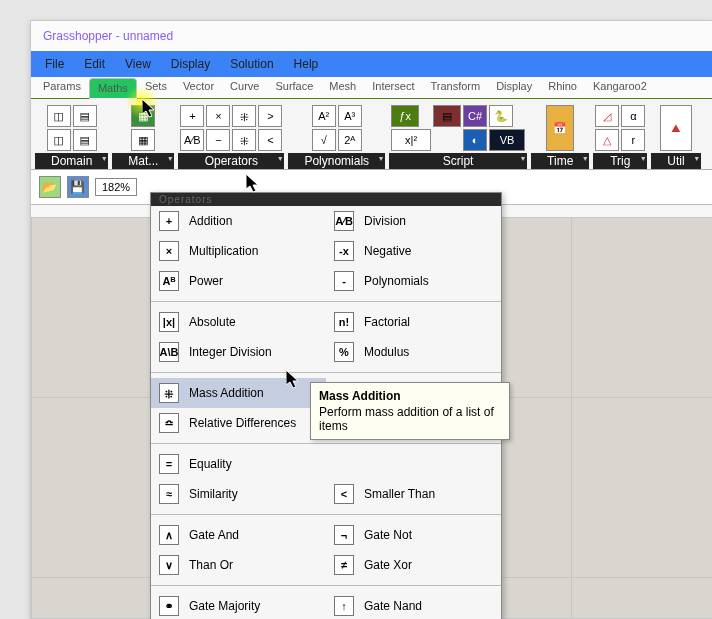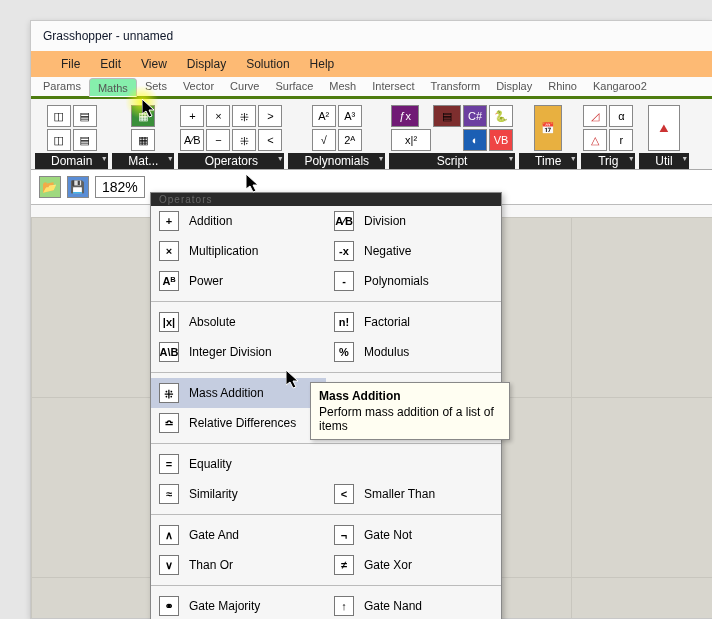--- a/index.html
+++ b/index.html
@@ -1,34 +1,34 @@
 <!DOCTYPE html>
 <html><head>
 <meta charset="utf-8">
 <style>
   * { box-sizing: border-box; margin: 0; padding: 0; font-family: "Segoe UI", Tahoma, sans-serif; font-size: 12px; }
   body { background: #e6e6e6; width: 712px; height: 619px; overflow: hidden; }
   .window { position: absolute; left: 30px; top: 20px; right: 0; bottom: 0; background: #f7f7f7; border: 1px solid #c8c8c8; border-right: none; box-shadow: 0 2px 6px rgba(0,0,0,0.15); }
-  .titlebar { height: 30px; padding: 0 12px; display: flex; align-items: center; color: #0f172a; font-size: 12px; background: #fbfbfb; }
-  .menubar { height: 26px; display: flex; align-items: center; padding: 0 20px; background: #fdba74; }
+  .titlebar { height: 30px; padding: 0 12px; display: flex; align-items: center; color: #8b5cf6; font-size: 12px; background: #fbfbfb; }
+  .menubar { height: 26px; display: flex; align-items: center; padding: 0 4px; background: #3b82f6; }
   .menubar span { padding: 4px 10px; cursor: default; color: #222; }
-  .tabstrip { display: flex; padding: 0 4px; background: #fbfbfb; border-bottom: 3px solid #4d7c0f; height: 22px; }
+  .tabstrip { display: flex; padding: 0 4px; background: #fbfbfb; border-bottom: 1px solid #4d7c0f; height: 22px; }
   .tabstrip span { padding: 3px 8px; color: #555; font-size: 11px; cursor: default; }
-  .tabstrip span.active { background: #86efac; border: 1px solid #bbb; border-bottom: 1px solid #fff; border-radius: 4px 4px 0 0; position: relative; top: 1px; }
+  .tabstrip span.active { background: #22c55e; border: 1px solid #bbb; border-bottom: 1px solid #fff; border-radius: 4px 4px 0 0; position: relative; top: 1px; }
   .ribbon { background: #f5f5f5; border-bottom: 1px solid #aaa; padding: 4px 4px 0 4px; display: flex; gap: 4px; }
   .panel { display: flex; flex-direction: column; align-items: center; }
   .panel-body { display: flex; gap: 2px; padding: 2px; }
   .panel-label { width: 100%; text-align: center; font-size: 10px; color: #fff; background: #222; padding: 1px 16px; position: relative; }
   .panel-label .exp { position: absolute; right: 2px; top: 1px; font-size: 8px; color: #ccc; }
   .iconbtn { width: 24px; height: 22px; background: #fff; border: 1px solid #888; display: flex; align-items: center; justify-content: center; font-size: 11px; }
   .iconbtn.tall { height: 46px; width: 28px; }
   .col { display: flex; flex-direction: column; gap: 2px; }
   .quickbar { display: flex; align-items: center; gap: 6px; padding: 6px 8px; background: #fff; border-bottom: 1px solid #bbb; }
   .qicon { width: 22px; height: 22px; border: 1px solid #888; display: inline-flex; align-items: center; justify-content: center; font-size: 12px; }
-  .zoom { border: 1px solid #888; background: #fff; padding: 2px 6px; font-size: 14px; }
+  .zoom { border: 1px solid #888; background: #fff; padding: 2px 6px; font-size: 11px; }
   .canvas { position: absolute; left: 0; right: 0; bottom: 0; top: 196px; background: #d8d6ce;
             background-image: linear-gradient(#c8c6be 1px, transparent 1px), linear-gradient(90deg, #c8c6be 1px, transparent 1px);
             background-size: 180px 180px; }
   
   .dropdown { position: absolute; left: 150px; top: 192px; width: 352px; background: #f6f6f6; border: 1px solid #888; box-shadow: 2px 2px 6px rgba(0,0,0,0.25); z-index: 50; }
   .dd-top { background: #2a2a2a; color: #666; font-size: 10px; padding: 1px 8px; letter-spacing: 1px; }
   .dd-body { display: flex; }
   .dd-col { width: 50%; }
   .dd-item { display: flex; align-items: center; gap: 10px; padding: 5px 8px; cursor: default; }
   .dd-item.sel { background: #c5cde0; }
@@ -133,34 +133,34 @@
             <div class="iconbtn">A³</div>
             <div class="iconbtn">2ᴬ</div>
           </div>
       </div>
       <div class="panel-label"><span>Polynomials</span><span class="exp">▾</span></div>
     </div>
 
     <div class="panel">
       <div class="panel-body">
         <div class="col">
-            <div class="iconbtn" style="background:#701a75;color:#fff;width:28px">ƒx</div>
+            <div class="iconbtn" style="background:#4d7c0f;color:#fff;width:28px">ƒx</div>
             <div class="iconbtn" style="width:40px">x|²</div>
           </div>
         <div class="col">
             <div class="iconbtn" style="background:#7d2e2e;width:28px">▤</div>
             <div class="iconbtn" style="width:28px;visibility:hidden">.</div>
           </div>
         <div class="col">
             <div class="iconbtn" style="background:#6b3fa0;color:#fff;width:24px">C#</div>
             <div class="iconbtn" style="background:#1b5fb4;color:#fff;width:24px">◐</div>
           </div>
         <div class="col">
             <div class="iconbtn" style="width:24px">🐍</div>
-            <div class="iconbtn" style="background:#ef4444;color:#fff;width:24px">VB</div>
+            <div class="iconbtn" style="background:#0f172a;color:#fff;width:36px">VB</div>
           </div>
       </div>
       <div class="panel-label"><span>Script</span><span class="exp">▾</span></div>
     </div>
 
     <div class="panel">
       <div class="panel-body">
           <div class="iconbtn tall" style="background:#e8b040">📅</div>
         </div>
       <div class="panel-label"><span>Time</span><span class="exp">▾</span></div>

